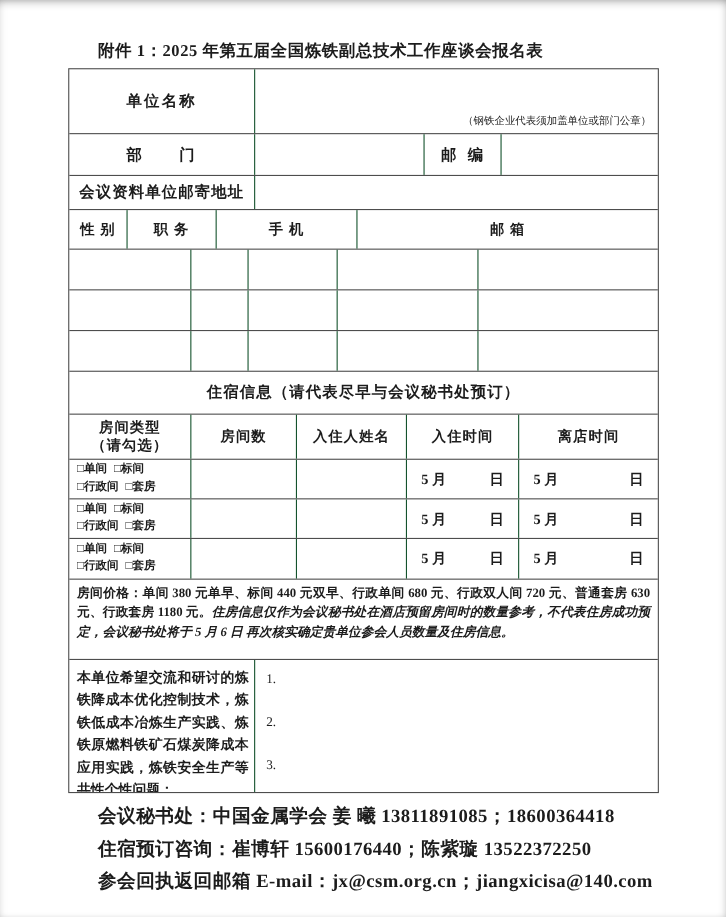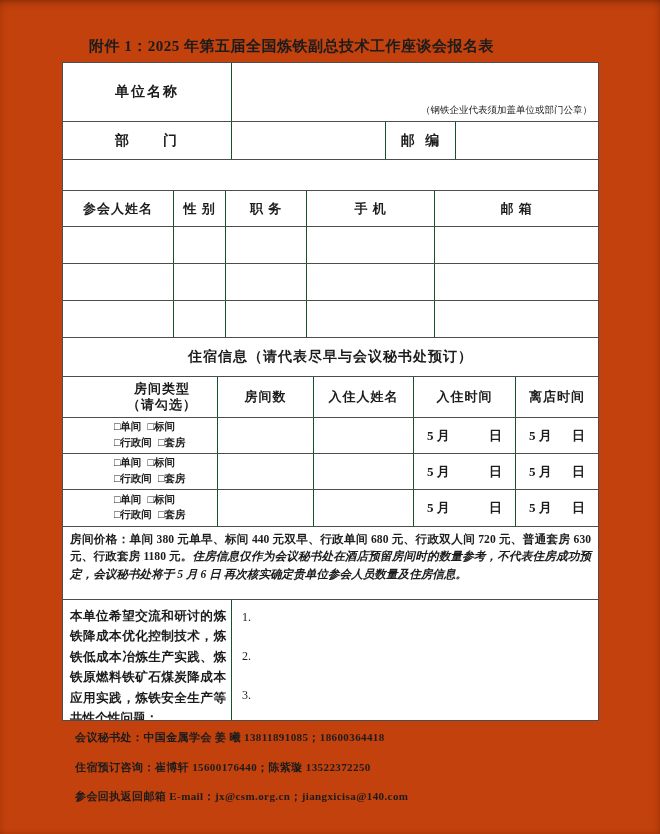--- a/index.html
+++ b/index.html
@@ -4,21 +4,21 @@
 <style>
   html, body {
     margin: 0;
     padding: 0;
     background: #e8e8e8;
   }
   .page {
     position: relative;
     width: 660px;
     height: 834px;
-    background: #c2410c;
+    background: #ffffff;
     font-family: "Liberation Serif", "DejaVu Serif", serif;
     color: #1c1c1c;
     overflow: hidden;
     box-shadow: inset 0 7px 9px -6px rgba(0,0,0,.35),
                 inset -5px 0 8px -5px rgba(0,0,0,.18),
                 inset 5px 0 8px -5px rgba(0,0,0,.10),
                 inset 0 -4px 6px -4px rgba(0,0,0,.10);
   }
   .doc-title {
     position: absolute;
@@ -57,21 +57,21 @@
   
   .h58 { height: 58px; } .h37 { height: 37px; } .h30 { height: 30px; }
   .h35 { height: 35px; } .h36 { height: 36px; } .h38 { height: 38px; }
   .h40 { height: 40px; } .h72 { height: 72px; } .h120 { height: 120px; }
 
   
   .wA1 { width: 168px; } .wA2 { width: 154px; } .wA3 { width: 70px; }
   
   .wB1 { width: 110px; } .wB2 { width: 52px; } .wB3 { width: 81px; } .wB4 { width: 128px; }
   
-  .wC1 { width: 110px; margin-left: 44px; } .wC2 { width: 96px; } .wC3 { width: 100px; } .wC4 { width: 102px; }
+  .wC1 { width: 110px; } .wC2 { width: 96px; } .wC3 { width: 100px; } .wC4 { width: 102px; }
 
   .unit-value-cell { position: relative; }
   .stamp-note {
     position: absolute;
     right: 6px;
     bottom: 4px;
     font-size: 9.5px;
     font-weight: normal;
     letter-spacing: 0;
     color: #222;
@@ -123,22 +123,22 @@
     flex-direction: column;
     align-items: flex-start;
     justify-content: flex-start;
     padding: 10px 0 0 10px;
     font-size: 12px;
     gap: 24px;
   }
 
   .footer-line {
     position: absolute;
-    left: 75px;
-    font-size: 11px;
+    left: 89px;
+    font-size: 17px;
     font-weight: bold;
     letter-spacing: 0.4px;
     white-space: nowrap;
   }
   .fl1 { top: 730px; }
   .fl2 { top: 760px; }
   .fl3 { top: 789px; }
 </style>
 </head>
 <body>
@@ -168,29 +168,29 @@
       </div>
       <div class="cell wA3">
         <span class="lab" style="letter-spacing:1px;font-family:Liberation Mono, monospace;">邮 编</span>
       </div>
       <div class="cell grow">
         <span></span>
       </div>
     </div>
 
     <div class="row h30">
+      <div class="cell wA1">
+        <span class="addr-lab">会议资料单位邮寄地址</span>
+      </div>
       <div class="cell grow">
         <span></span>
       </div>
     </div>
 
     <div class="row h35">
-      <div class="cell wB1">
-          <span class="hdr">参会人姓名</span>
-        </div>
       <div class="cell wB2">
           <span class="hdr">性 别</span>
         </div>
       <div class="cell wB3">
           <span class="hdr">职 务</span>
         </div>
       <div class="cell wB4">
           <span class="hdr">手 机</span>
         </div>
       <div class="cell grow">

